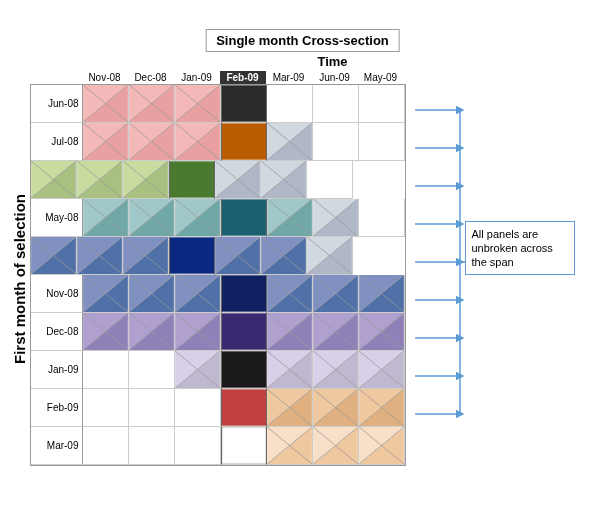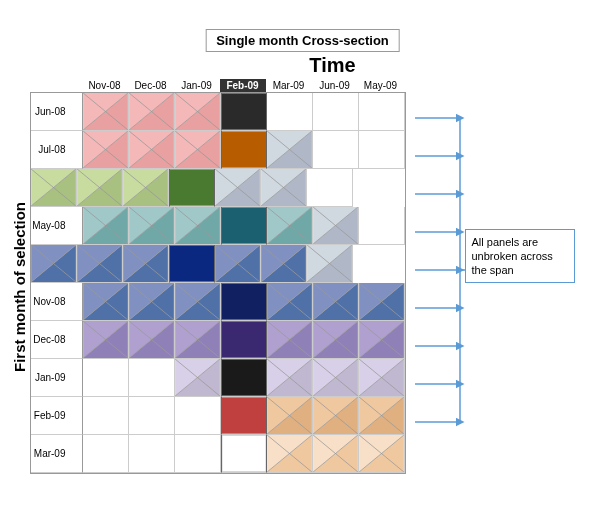--- a/index.html
+++ b/index.html
@@ -26,21 +26,21 @@
       margin-bottom: 2px;
       border: 1px solid #999;
       padding: 3px 10px;
       display: inline-block;
       position: relative;
       left: 50%;
       transform: translateX(-50%);
     }
     .time-label {
       text-align: center;
-      font-size: 20px;
+      font-size: 13px;
       font-weight: bold;
       margin-bottom: 2px;
       margin-left: 60px;
     }
     .main-layout {
       display: flex;
       flex-direction: row;
       margin-left: 0;
     }
     .y-axis-label {
@@ -86,21 +86,21 @@
       display: flex;
       flex-direction: row;
     }
     .row-header {
       width: 52px;
       min-width: 52px;
       font-size: 10px;
       display: flex;
       align-items: center;
       justify-content: flex-end;
-      padding-right: 16px;
+      padding-right: 3px;
       border-right: 1px solid #999;
       border-bottom: 1px solid #ccc;
       background: #fff;
     }
     .cell {
       width: 46px;
       height: 38px;
       border-right: 1px solid #ccc;
       border-bottom: 1px solid #ccc;
       position: relative;

